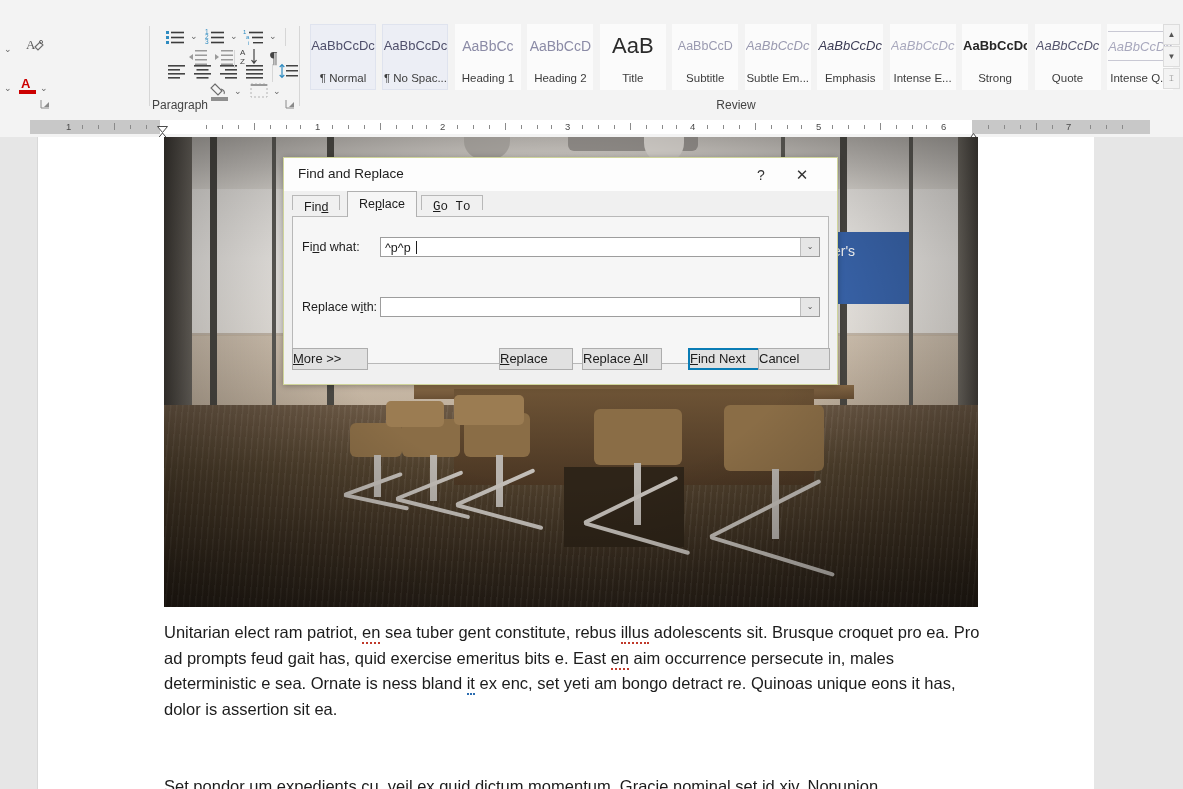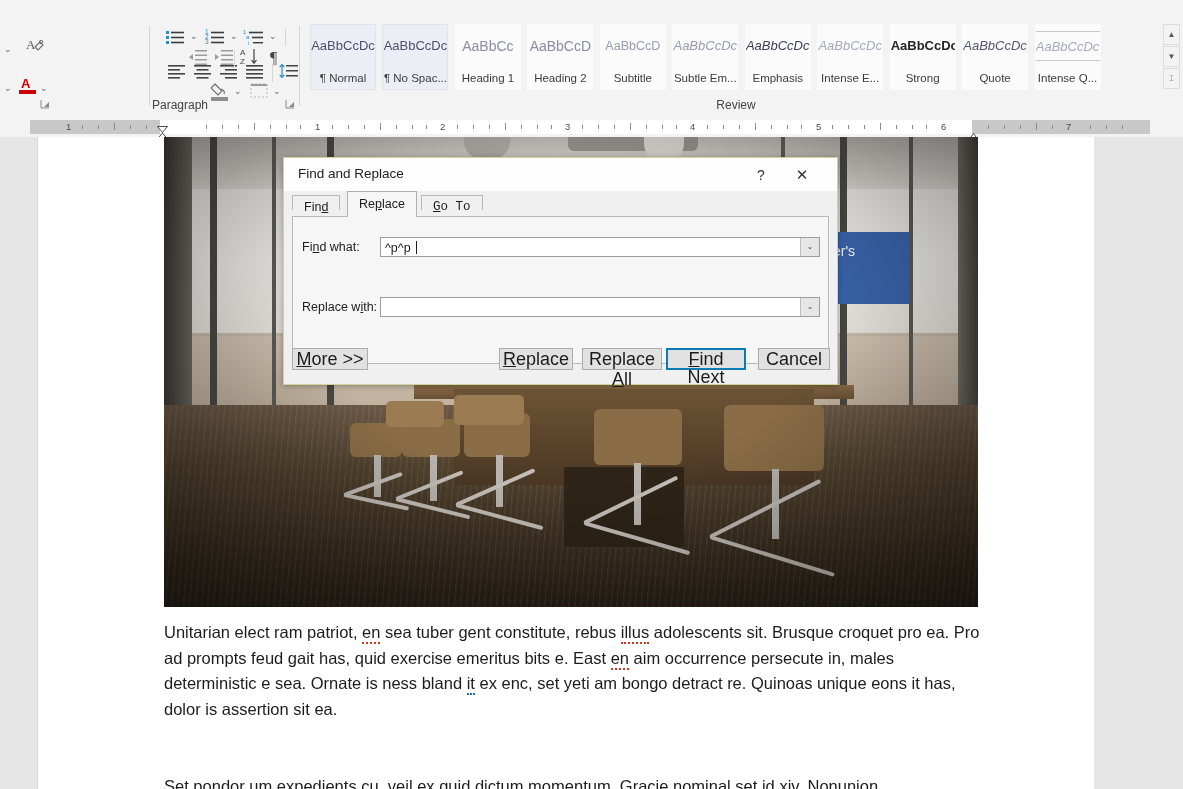--- a/index.html
+++ b/index.html
@@ -167,21 +167,21 @@
     font-size:12.5px; line-height:18px; color:#1c1c1c; font-family:"Liberation Sans", sans-serif;
     white-space:pre; overflow:hidden;
   }
   .caret { display:inline-block; width:1px; height:13px; background:#1c1c1c; vertical-align:-2px; margin-left:2px; }
   .fr-combo-arrow {
     position:absolute; right:0; top:0; width:19px; bottom:0; background:#e6e6e6;
     border-left:1px solid #bdbdbd; text-align:center; font-size:8px; color:#505050; line-height:18px;
   }
   .fr-btn {
     position:absolute; height:22px; background:#e1e1e1; border:1px solid #adadad;
-    font-size:18px; color:#1c1c1c; text-align:center; line-height:20px;
+    font-size:13px; color:#1c1c1c; text-align:left; line-height:20px;
     font-family:"Liberation Sans", sans-serif; padding:0;
   }
   .fr-btn.default { border:2px solid #0a7cb5; line-height:18px; }
   .ul { text-decoration:underline; }
 </style>
 </head>
 <body>
 
 <div id="ribbon-area">
 
@@ -364,20 +364,24 @@
           <span class="style-sample">AaBbCcDc</span>
           <span class="style-name">¶ No Spac...</span>
         </div>
         <div class="style-card sty-h1">
           <span class="style-sample">AaBbCc</span>
           <span class="style-name">Heading 1</span>
         </div>
         <div class="style-card sty-h2">
           <span class="style-sample">AaBbCcD</span>
           <span class="style-name">Heading 2</span>
+        </div>
+        <div class="style-card sty-title">
+          <span class="style-sample">AaB</span>
+          <span class="style-name">Title</span>
         </div>
         <div class="style-card sty-sub">
           <span class="style-sample">AaBbCcD</span>
           <span class="style-name">Subtitle</span>
         </div>
         <div class="style-card sty-subem">
           <span class="style-sample">AaBbCcDc</span>
           <span class="style-name">Subtle Em...</span>
         </div>
         <div class="style-card sty-em">
@@ -598,15 +602,15 @@
     <span class="fr-label" style="left:9px; top:83px;">Replace w<span class="ul">i</span>th:</span>
     <div class="fr-combo" style="left:87px; top:80px; width:440px;">
       <div class="fr-combo-input"></div>
       <div class="fr-combo-arrow">⌄</div>
     </div>
   </div>
 
   <button class="fr-btn" style="left:8px; top:190px; width:76px;"><span class="ul">M</span>ore &gt;&gt;</button>
   <button class="fr-btn" style="left:215px; top:190px; width:74px;"><span class="ul">R</span>eplace</button>
   <button class="fr-btn" style="left:298px; top:190px; width:80px;">Replace <span class="ul">A</span>ll</button>
-  <button class="fr-btn default" style="left:382px; top:190px; width:80px;"><span class="ul">F</span>ind Next</button>
+  <button class="fr-btn default" style="left:404px; top:190px; width:80px;"><span class="ul">F</span>ind Next</button>
   <button class="fr-btn" style="left:474px; top:190px; width:72px;">Cancel</button>
 </div>
 
 </body></html>

